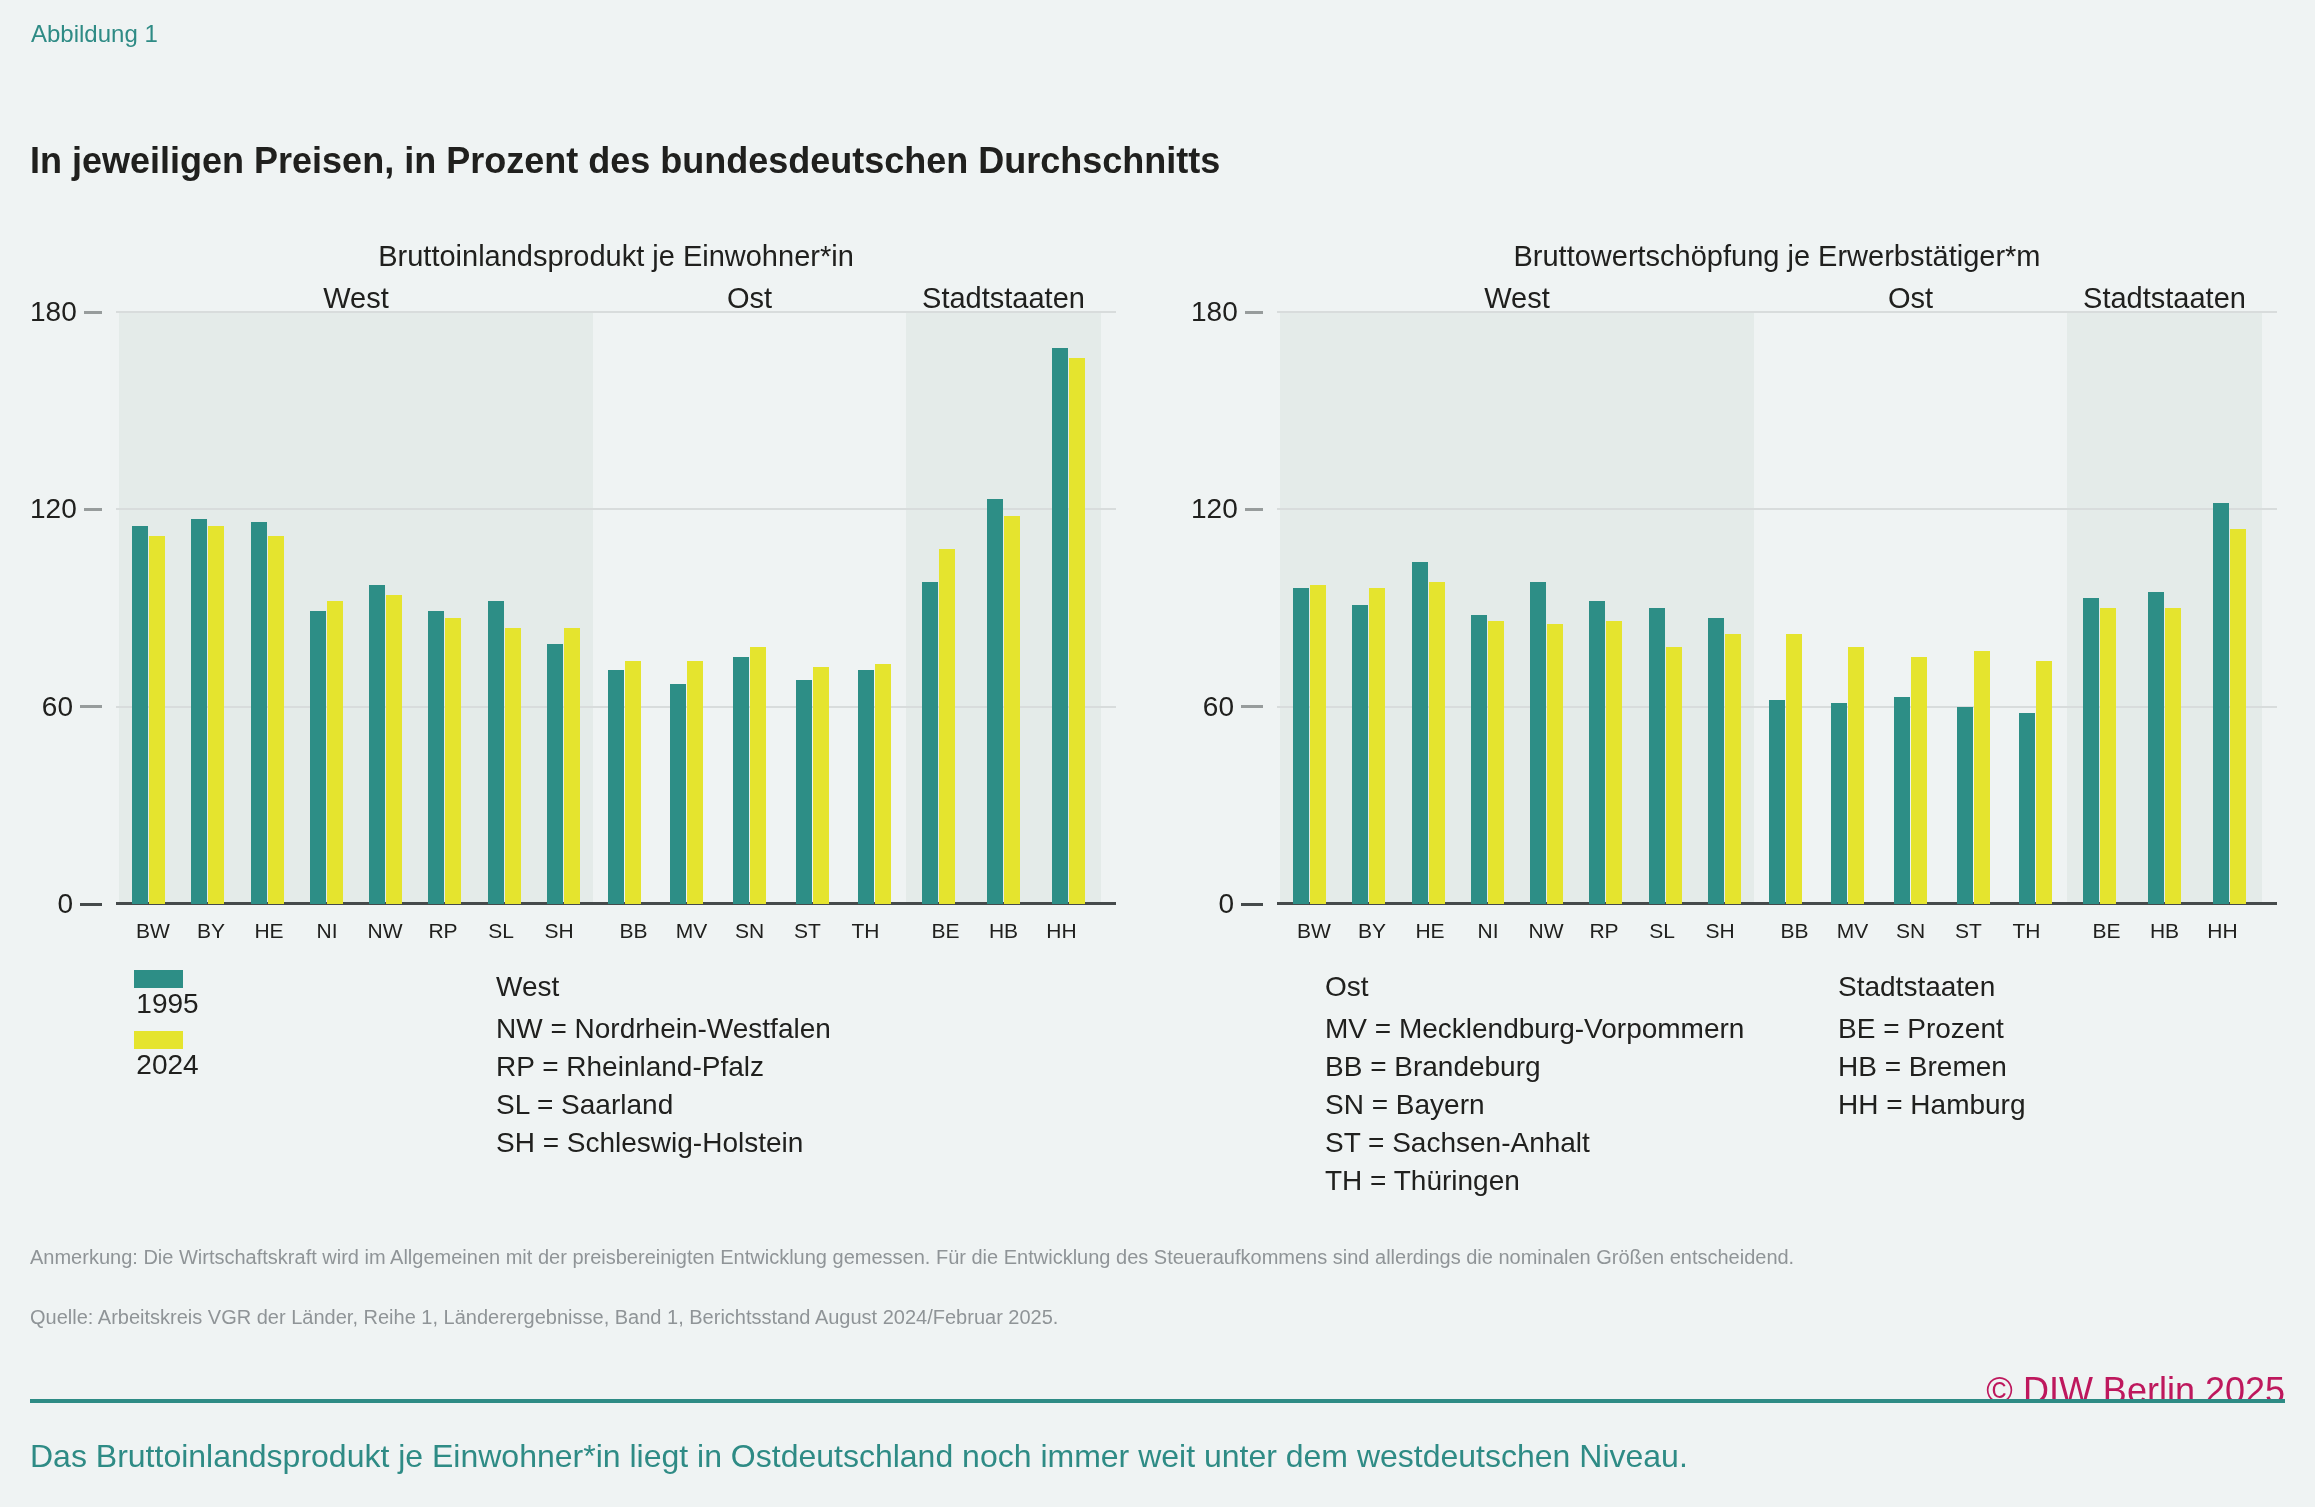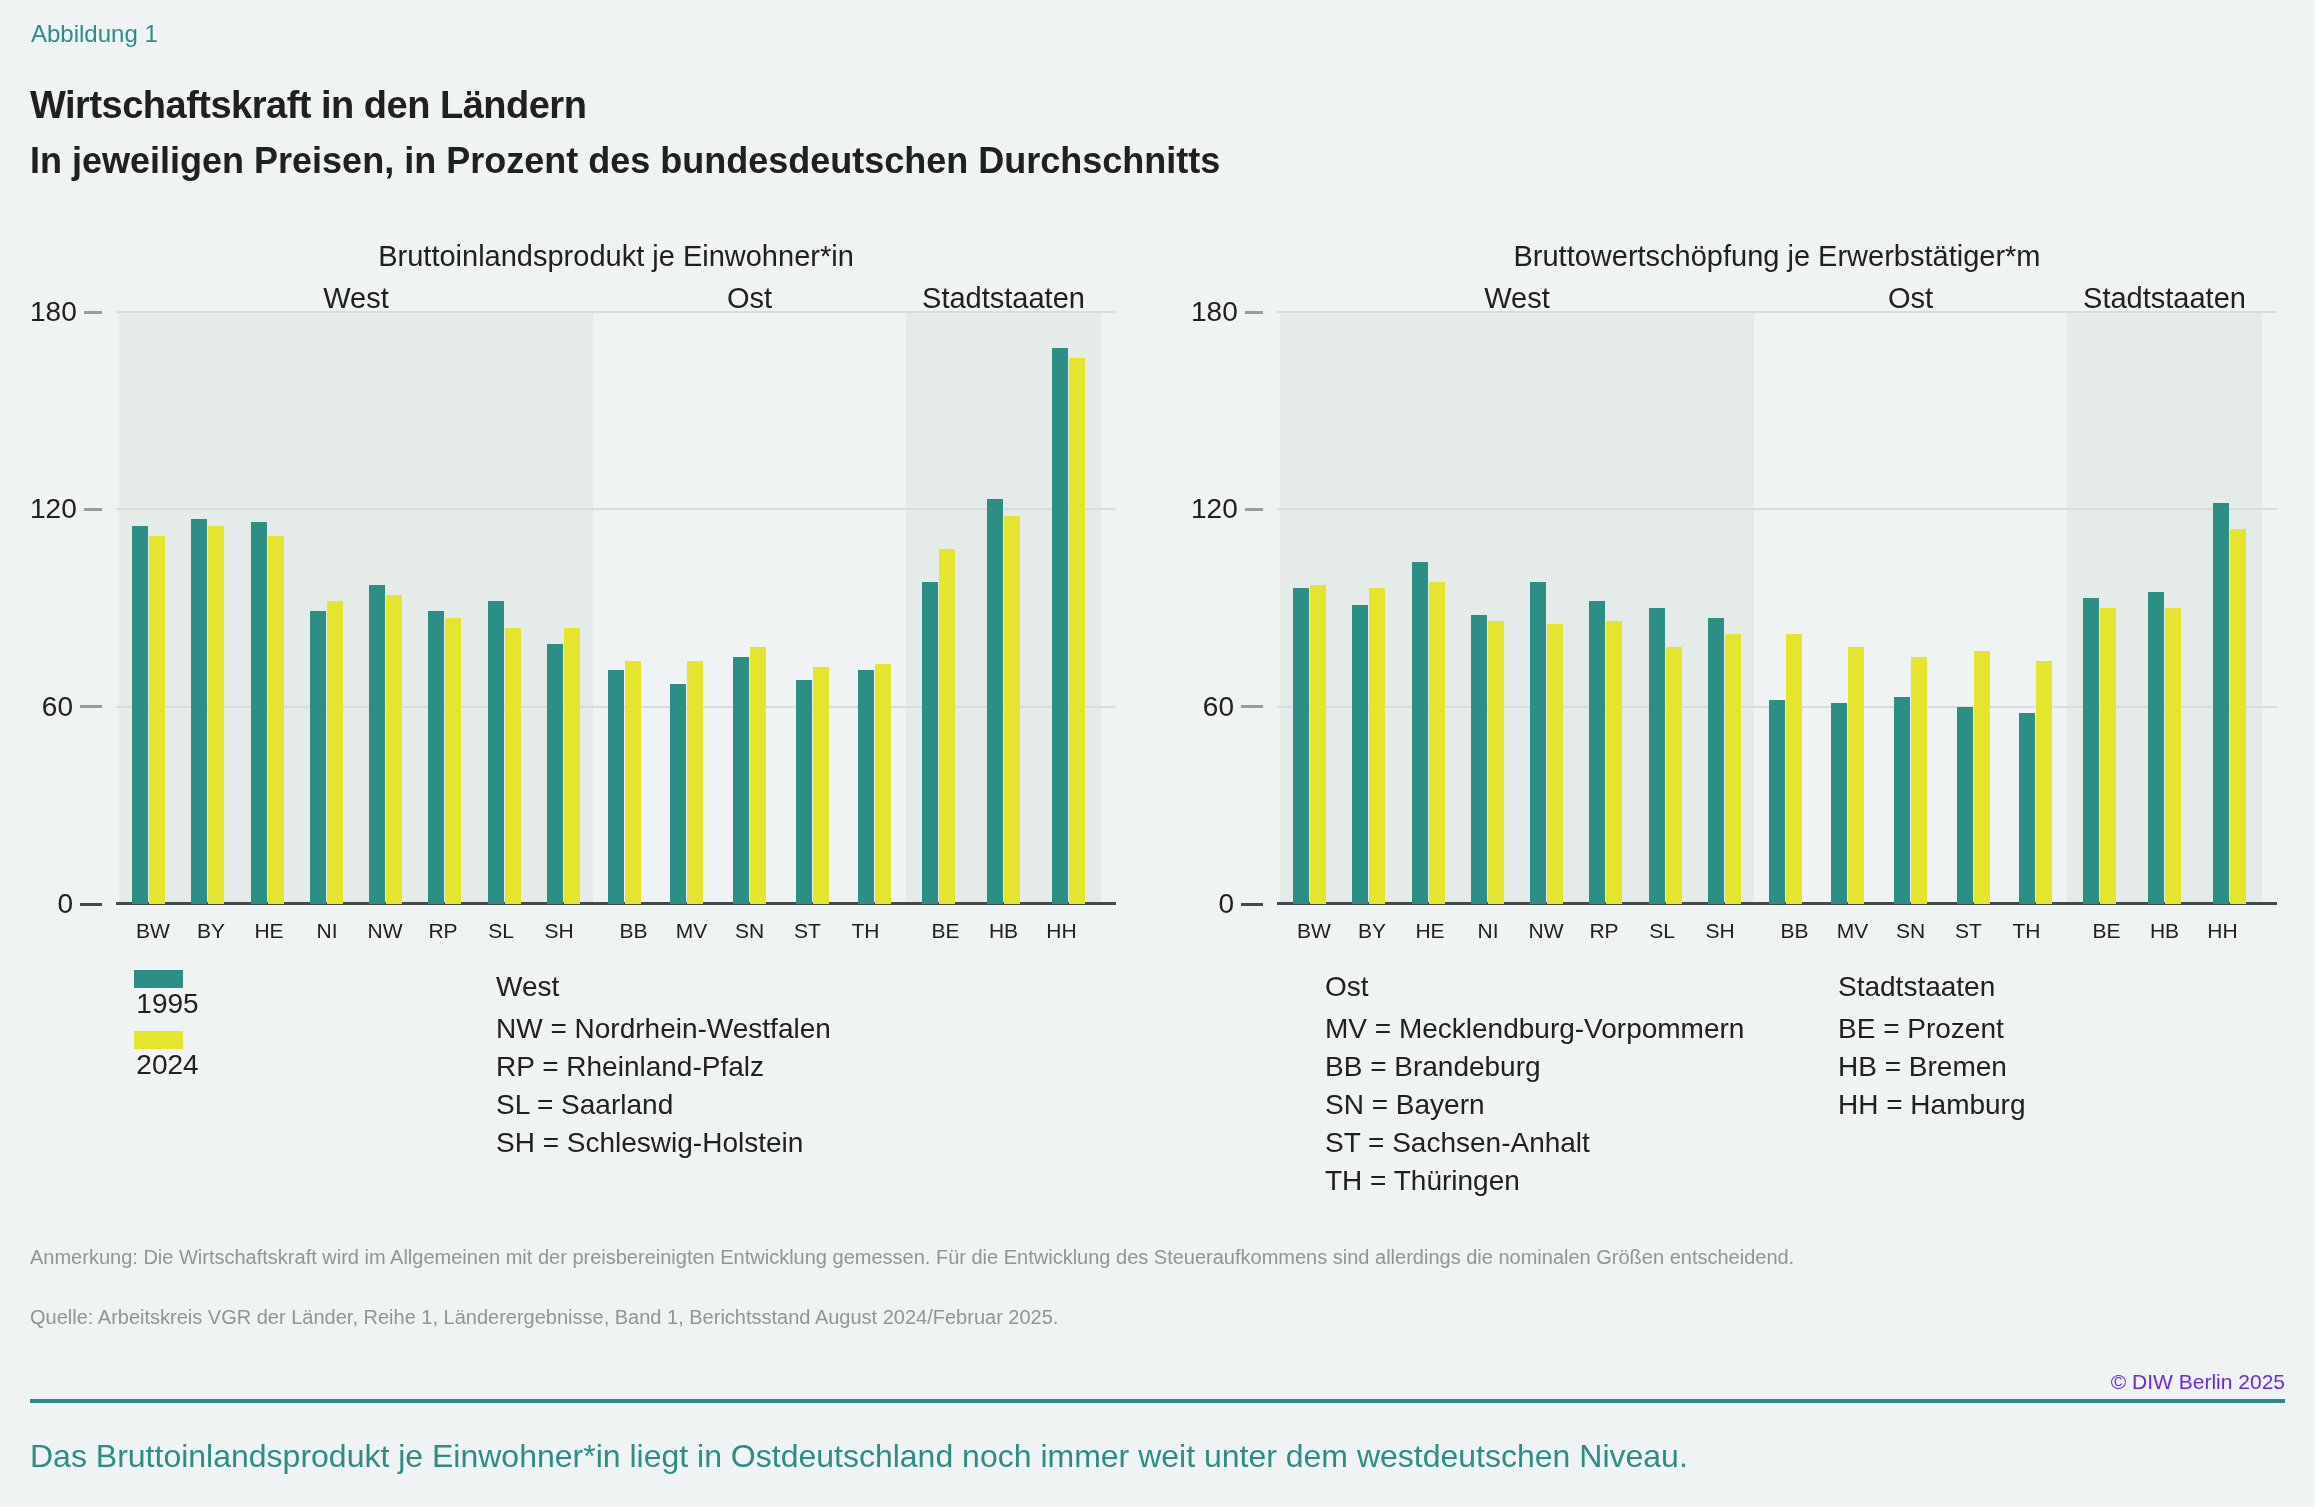--- a/index.html
+++ b/index.html
@@ -37,31 +37,30 @@
   #legend-ost{left:1325px;}
   #legend-stadt{left:1838px;}
   .group-title{line-height:38px;margin-bottom:4px;}
   .legend-cols{display:flex;}
   .legend-col{width:413px;}
   .legend-item{white-space:nowrap;}
 
   .note-line{position:absolute;left:30px;font-size:20px;color:#8f9497;white-space:nowrap;}
   #note{top:1246px;}
   #source{top:1306px;}
-  .copyright{position:absolute;right:30px;top:1370px;font-size:21px;color:#6d28d9;text-align:center;}
+  .copyright{position:absolute;right:30px;top:1370px;font-size:36px;color:#be185d;text-align:center;}
   .divider{position:absolute;left:30px;width:2255px;top:1399px;height:4px;background:#2e8b85;}
   .takeaway{position:absolute;left:30px;top:1438px;font-size:32px;color:#2e8b85;}
 </style>
 </head>
 <body>
 
 <div class="page">
 
   <div class="fig-label">Abbildung 1</div>
-  <div class="doc-title">Wirtschaftskraft in den Ländern</div>
   <div class="doc-subtitle">In jeweiligen Preisen, in Prozent des bundesdeutschen Durchschnitts</div>
 
   <div class="chart" id="chart-left">
     <div class="chart-title">Bruttoinlandsprodukt je Einwohner*in</div>
   <div class="plot">
         <div class="band-bg" style="left: 3px; width: 474px;"></div>
         <div class="band-bg" style="left: 790px; width: 195px;"></div>
         <div class="x-axis-line"></div>
         <div class="gridline" style="top: 393.667px;"></div>
         <div class="gridline" style="top: 196.333px;"></div>

